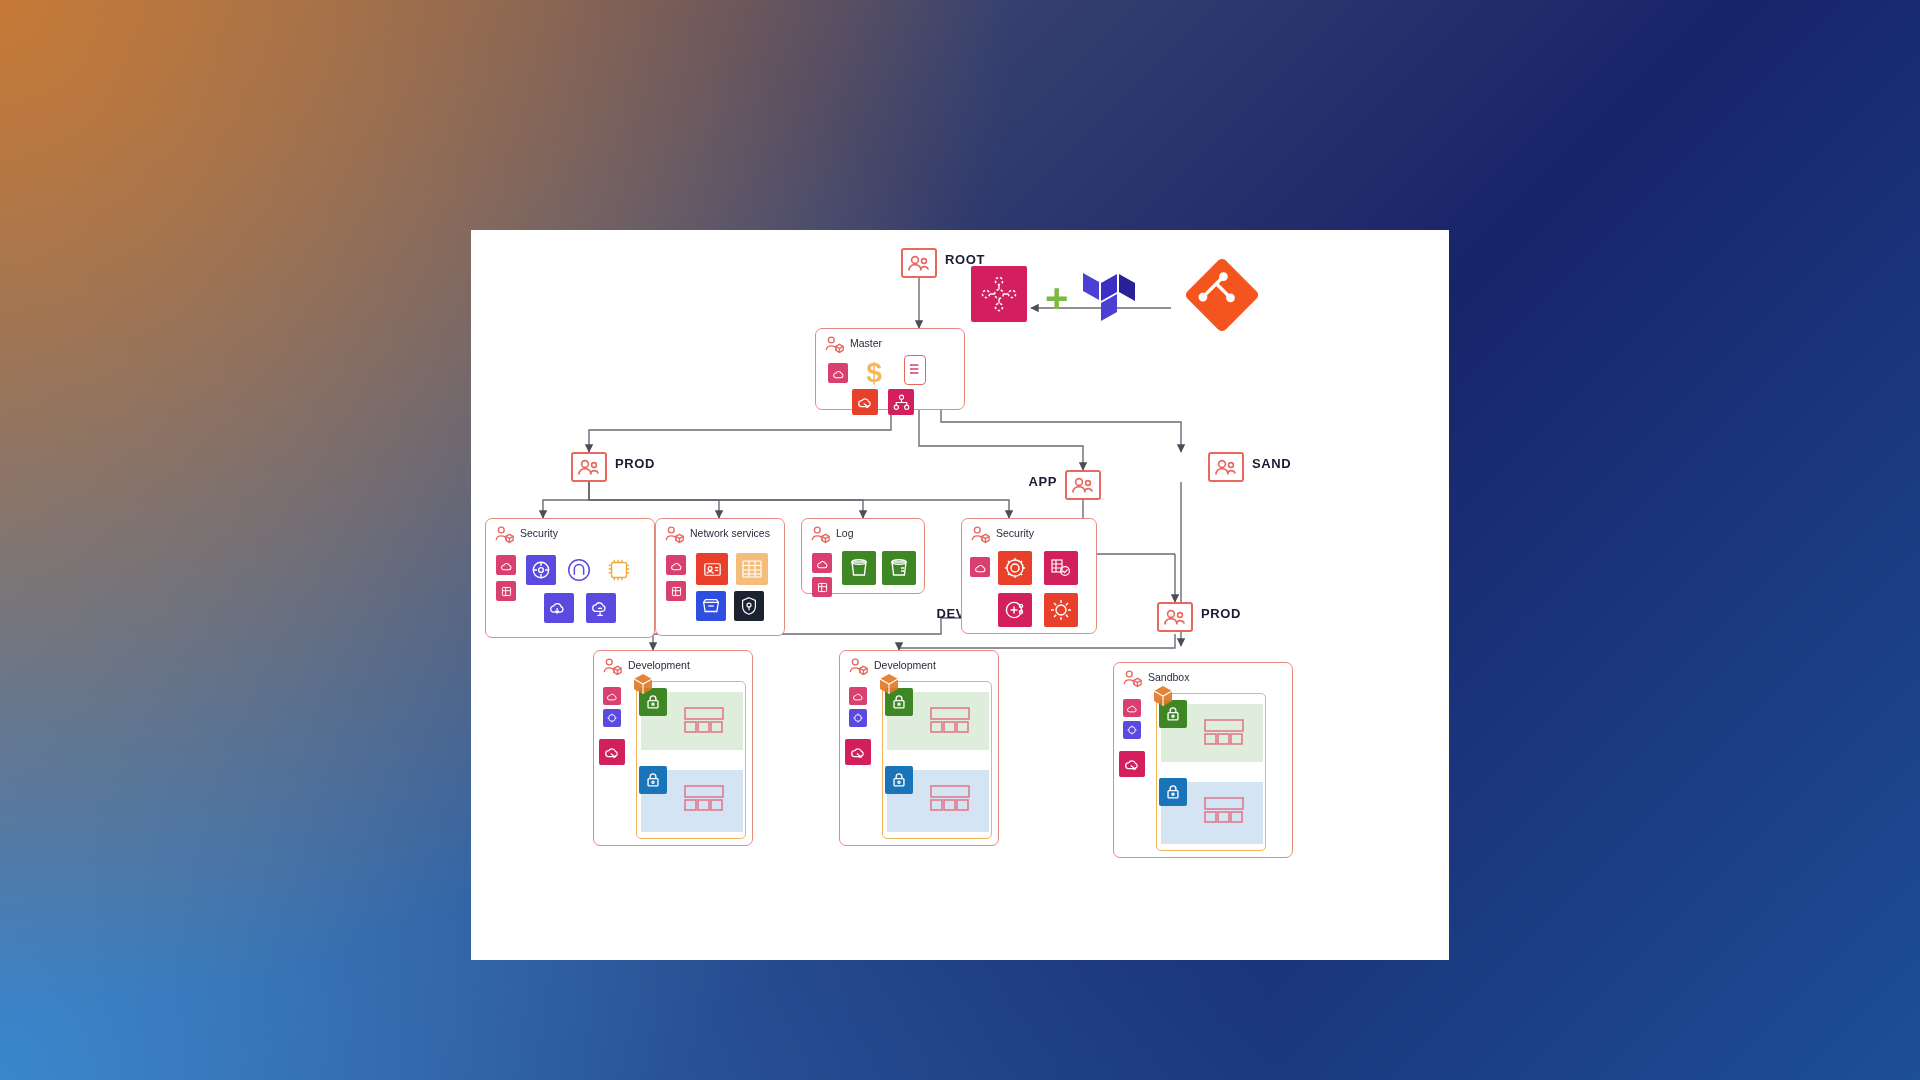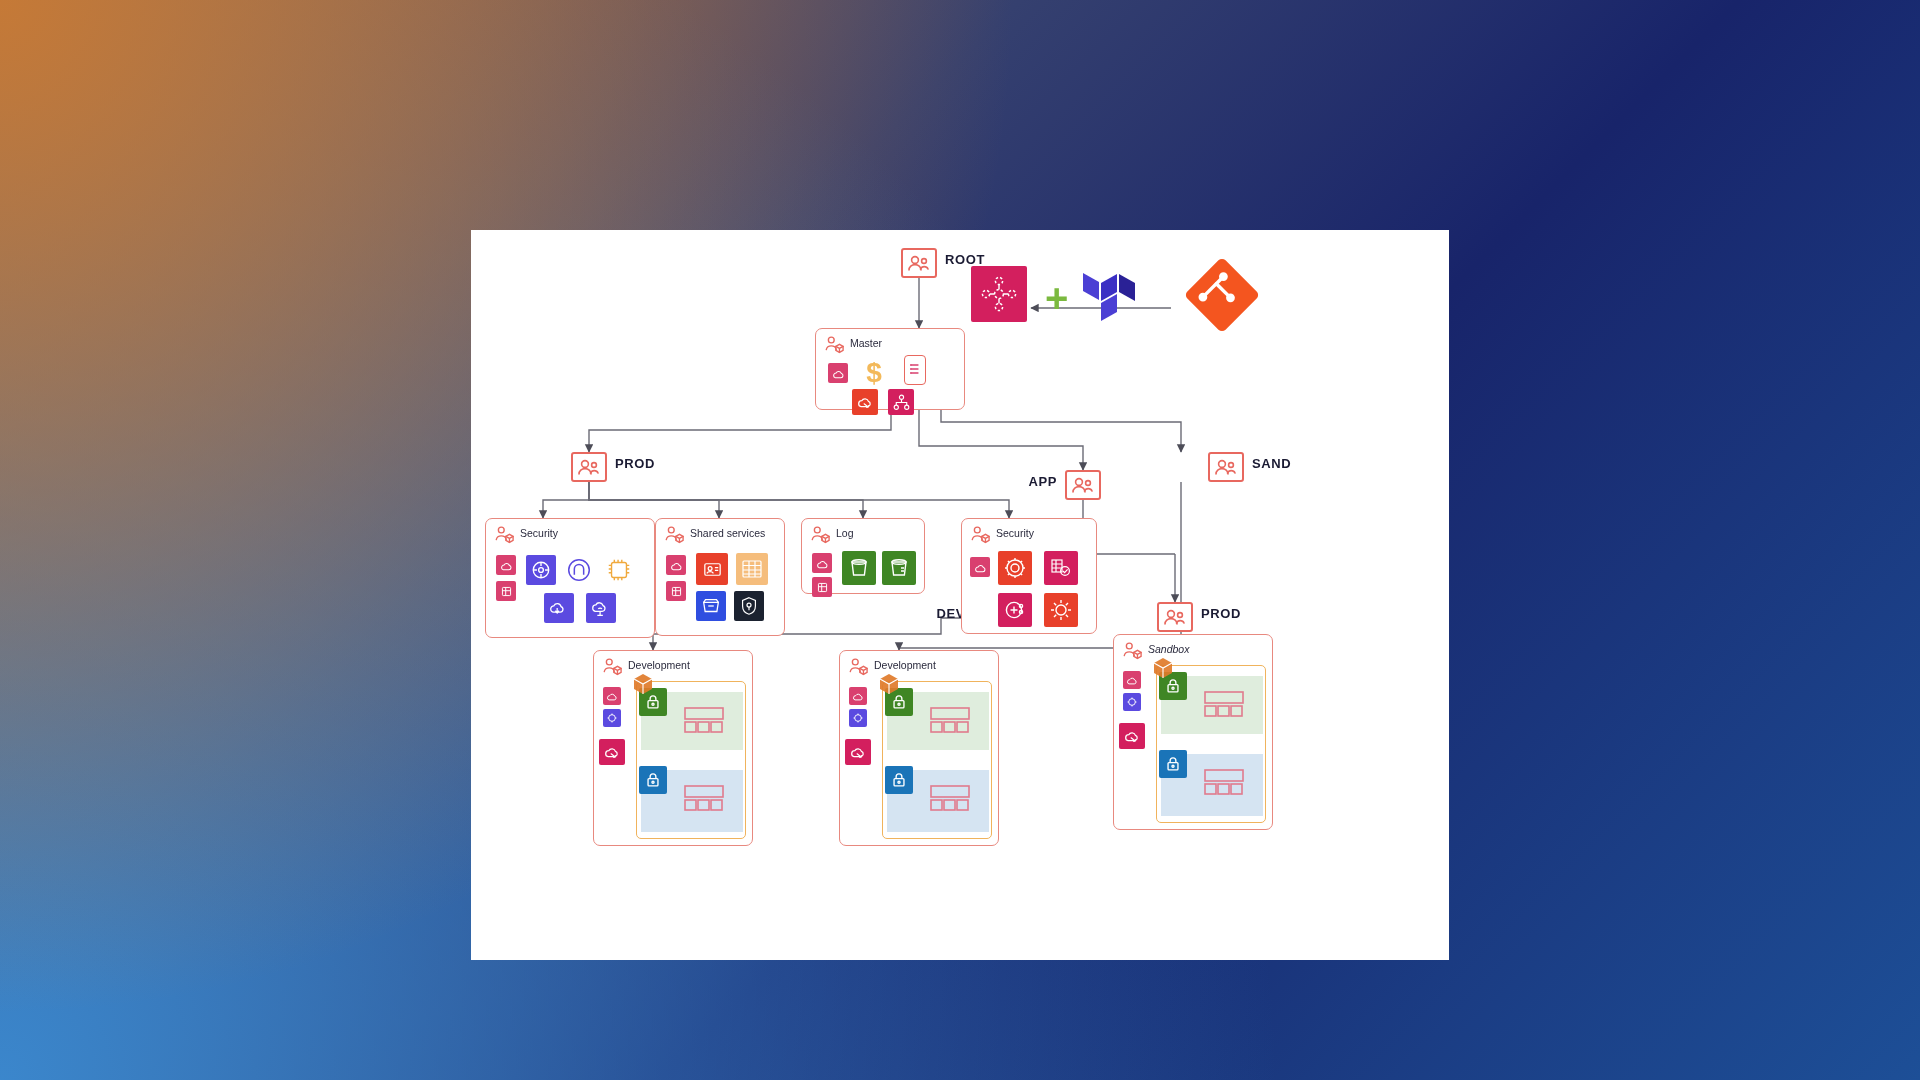--- a/index.html
+++ b/index.html
@@ -403,21 +403,21 @@
     <div class="acct" style="left:184px; top:288px; width:130px; height:118px;">
       <div class="acct-head">
         <svg width="20" height="20" viewBox="0 0 22 22">
           <g fill="none" stroke="#e8685f" stroke-width="1.5" stroke-linecap="round">
             <circle cx="8" cy="5.5" r="3.2"></circle>
               <path d="M2.5,16 a5.6,5 0 0 1 11,0"></path>
             <path d="M13,12.5 l4,-2.2 l4,2.2 l0,4.4 l-4,2.2 l-4,-2.2 z"></path>
               <path d="M13,12.5 l4,2.2 l4,-2.2 M17,14.7 l0,4.4"></path>
           </g>
         </svg>
-        <div class="acct-title">Shared services</div>
+        <div class="acct-title">Network services</div>
       </div>
       <div class="tile" style="left:10px; top:36px; width:20px; height:20px; background:#d9406f;">
         <svg width="13" height="13" viewBox="0 0 16 16">
             <path d="M2,10.5 a3,3 0 0 1 3,-3 a3.6,3.6 0 0 1 6.6,0.6 a2.6,2.6 0 0 1 -0.6,5.1 H4 a2.6,2.6 0 0 1 -2,-2.7z" fill="none" stroke="#fff" stroke-width="1.3"></path>
           </svg>
       </div>
       <div class="tile" style="left:10px; top:62px; width:20px; height:20px; background:#d9406f;">
         <svg width="13" height="13" viewBox="0 0 16 16">
             <g fill="none" stroke="#fff" stroke-width="1.2">
               <rect x="3" y="3" width="10" height="10" rx="1"></rect>
@@ -727,21 +727,21 @@
             <g fill="#e07b2a">
               <path d="M12,2 l9,5 v10 l-9,5 l-9,-5 V7 Z" opacity="0.92"></path>
             </g>
             <g fill="none" stroke="#fff" stroke-width="1.1">
               <path d="M3,7 l9,5 l9,-5 M12,12 v10"></path>
             </g>
           </svg>
       </div>
     </div>
 
-    <div class="acct" style="left:642px; top:404px; width:160px; height:196px;font-style:italic;">
+    <div class="acct" style="left:642px; top:432px; width:180px; height:196px;">
       <div class="acct-head">
         <svg width="20" height="20" viewBox="0 0 22 22">
           <g fill="none" stroke="#e8685f" stroke-width="1.5" stroke-linecap="round">
             <circle cx="8" cy="5.5" r="3.2"></circle>
               <path d="M2.5,16 a5.6,5 0 0 1 11,0"></path>
             <path d="M13,12.5 l4,-2.2 l4,2.2 l0,4.4 l-4,2.2 l-4,-2.2 z"></path>
               <path d="M13,12.5 l4,2.2 l4,-2.2 M17,14.7 l0,4.4"></path>
           </g>
         </svg>
         <div class="acct-title">Sandbox</div>

